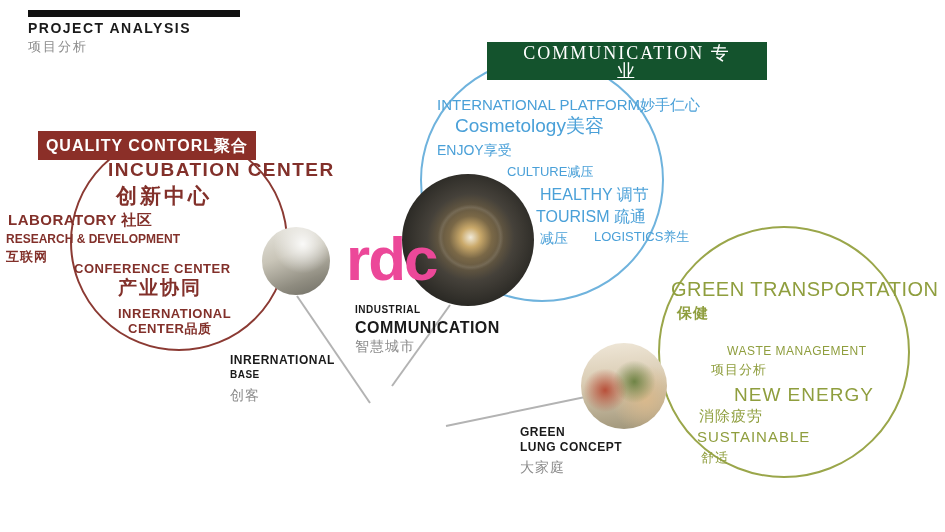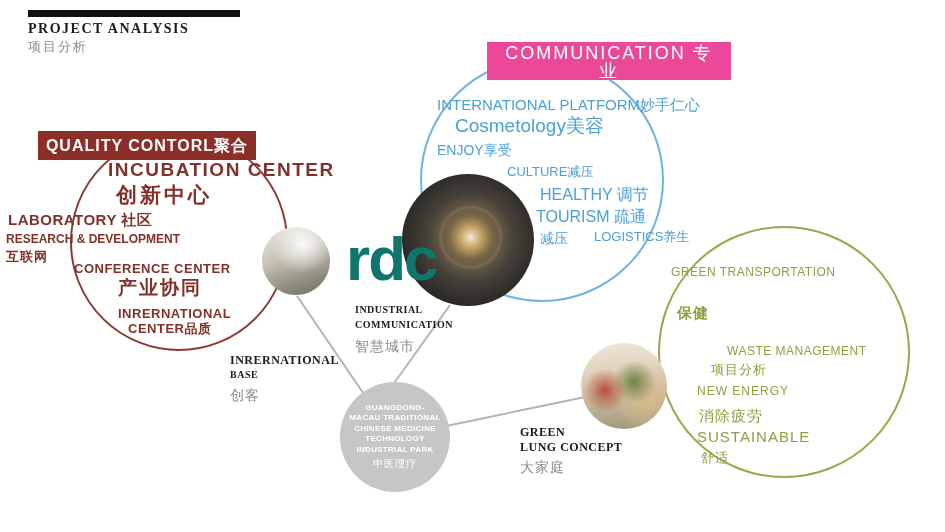--- a/index.html
+++ b/index.html
@@ -4,51 +4,51 @@
 <style>
   html,body{margin:0;padding:0;background:#fff;}
   .canvas{position:relative;width:945px;height:532px;background:#fff;overflow:hidden;
           font-family:"Liberation Sans","DejaVu Sans",sans-serif;}
   .abs{position:absolute;white-space:nowrap;line-height:1.1;}
   .red{color:#82302a;font-weight:bold;}
   .blue{color:#4aa0d8;}
   .olive{color:#8f9e3e;}
   .gray{color:#8c8c8c;}
   .dark{color:#1a1a1a;}
-  .bold{font-weight:bold;font-family:Liberation Serif, serif;}
+  .bold{font-weight:bold;}
   .circle{position:absolute;border-radius:50%;z-index:1;}
   .circle-quality{left:70px;top:133px;width:214px;height:214px;border:2px solid #8b3a33;}
   .circle-comm{left:420px;top:58px;width:240px;height:240px;border:2px solid #6fb3dd;}
   .circle-eco{left:658px;top:226px;width:248px;height:248px;border:2px solid #9aa64a;}
   .boxlabel{position:absolute;color:#fff;text-align:center;z-index:5;}
   .box-quality{left:38px;top:131px;width:218px;height:29px;background:#8b2f28;
                font-size:16px;font-weight:bold;letter-spacing:1px;line-height:29px;}
-  .box-comm{left:487px;top:42px;width:244px;height:36px;background:#ec4899;
-            font-size:18px;letter-spacing:2px;line-height:18px;padding-top:2px;}
+  .box-comm{left:487px;top:42px;width:280px;height:36px;background:#14532d;
+            font-size:18px;letter-spacing:2px;line-height:18px;padding-top:2px;font-family:Liberation Serif, serif;}
   .box-eco{left:706px;top:251px;width:202px;height:27px;background:#94a23c;
            font-size:15px;font-weight:bold;letter-spacing:1px;line-height:27px;}
   .lines-svg{position:absolute;left:0;top:0;z-index:2;}
   .photo{position:absolute;border-radius:50%;z-index:3;}
   .photo-base{left:262px;top:227px;width:68px;height:68px;background:
       radial-gradient(circle at 60% 25%, rgba(255,255,255,.9), rgba(255,255,255,0) 45%),
       linear-gradient(160deg,#e8e6df 0%,#c9c5b8 40%,#8f8c80 75%,#6e6c63 100%);}
   .photo-industrial{left:402px;top:174px;width:132px;height:132px;background:
       radial-gradient(circle at 52% 48%, transparent 28%, rgba(255,255,255,0.10) 31%, transparent 34%),
       radial-gradient(circle at 52% 48%, #f0e9d8 0%, #caa96a 10%, #7a6847 22%, #45413a 45%, #262521 75%, #1d1c1a 100%);}
   .photo-greenlung{left:581px;top:343px;width:86px;height:86px;background:
       radial-gradient(circle at 28% 55%, #b8503a 0%, rgba(184,80,58,0) 28%),
       radial-gradient(circle at 62% 45%, #6f8446 0%, rgba(111,132,70,0) 30%),
       radial-gradient(circle at 75% 65%, #d9b98c 0%, rgba(217,185,140,0) 40%),
       linear-gradient(175deg,#efe7d8 0%,#d9cbb2 45%,#9e9478 100%);}
   .hub{position:absolute;left:340px;top:382px;width:110px;height:110px;border-radius:50%;
        background:#c6c6c6;z-index:4;display:flex;flex-direction:column;align-items:center;
        justify-content:center;color:#fff;text-align:center;}
   .hub .l{font-size:8px;font-weight:bold;letter-spacing:0.3px;line-height:1.3;}
   .hub .cn{font-size:10px;margin-top:2px;letter-spacing:1px;}
-  .logo{left:346px;top:228px;font-size:62px;font-weight:bold;color:#0f766e;
+  .logo{left:346px;top:228px;font-size:62px;font-weight:bold;color:#ec4899;
         letter-spacing:-2px;z-index:6;line-height:1;}
   .t{z-index:10;}
   .rule{position:absolute;left:28px;top:10px;width:212px;height:7px;background:#111;z-index:10;}
 </style>
 </head>
 <body>
 
 <div class="canvas">
 
   <div class="rule"></div>
@@ -62,28 +62,20 @@
   <svg class="lines-svg" width="945" height="532">
     <line x1="370" y1="403" x2="297" y2="296" stroke="#b3b3b3" stroke-width="2"></line>
     <line x1="392" y1="386" x2="450" y2="305" stroke="#b3b3b3" stroke-width="2"></line>
     <line x1="446" y1="426" x2="590" y2="396" stroke="#b3b3b3" stroke-width="2"></line>
   </svg>
 
   <div class="photo photo-base"></div>
   <div class="photo photo-industrial"></div>
   <div class="photo photo-greenlung"></div>
 
-  <div class="hub">
-    <span class="l">GUANGDONG-</span>
-    <span class="l">MACAU TRADITIONAL</span>
-    <span class="l">CHINESE MEDICINE</span>
-    <span class="l">TECHNOLOGY</span>
-    <span class="l">INDUSTRIAL PARK</span>
-    <span class="cn">中医理疗</span>
-  </div>
 
   <div class="abs logo">rdc</div>
 
   <div class="boxlabel box-quality">QUALITY CONTORL聚合</div>
   <span class="abs red t" style="left:108px;top:160px;font-size:19px;letter-spacing:1.5px">INCUBATION CENTER</span>
   <span class="abs red t" style="left:8px;top:212px;font-size:15px;letter-spacing:0.5px">LABORATORY 社区</span>
   <span class="abs red bold t" style="left:116px;top:184px;font-size:21px;letter-spacing:3px">创新中心</span>
   <span class="abs red t" style="left:6px;top:233px;font-size:12px">RESEARCH &amp; DEVELOPMENT</span>
   <span class="abs red t" style="left:6px;top:250px;font-size:13px;letter-spacing:1px">互联网</span>
   <span class="abs red t" style="left:74px;top:262px;font-size:13px;letter-spacing:0.5px">CONFERENCE CENTER</span>
@@ -97,34 +89,34 @@
   </div>
   <span class="abs blue t" style="left:437px;top:97px;font-size:15px">INTERNATIONAL PLATFORM妙手仁心</span>
   <span class="abs blue t" style="left:455px;top:116px;font-size:19px">Cosmetology美容</span>
   <span class="abs blue t" style="left:437px;top:143px;font-size:14px">ENJOY享受</span>
   <span class="abs blue t" style="left:507px;top:165px;font-size:13px">CULTURE减压</span>
   <span class="abs blue t" style="left:540px;top:186px;font-size:16px">HEALTHY 调节</span>
   <span class="abs blue t" style="left:536px;top:208px;font-size:16px">TOURISM 疏通</span>
   <span class="abs blue t" style="left:540px;top:231px;font-size:14px">减压</span>
   <span class="abs blue t" style="left:594px;top:230px;font-size:13px">LOGISTICS养生</span>
 
-  <span class="abs olive t" style="left:671px;top:266px;font-size:12px;letter-spacing:0.5px">GREEN TRANSPORTATION</span>
+  <span class="abs olive t" style="left:671px;top:278px;font-size:20px;letter-spacing:0.5px">GREEN TRANSPORTATION</span>
   <span class="abs olive bold t" style="left:677px;top:305px;font-size:15px;letter-spacing:1px">保健</span>
   <span class="abs olive t" style="left:727px;top:345px;font-size:12px;letter-spacing:0.5px">WASTE MANAGEMENT</span>
   <span class="abs olive t" style="left:711px;top:363px;font-size:13px;letter-spacing:1px">项目分析</span>
-  <span class="abs olive t" style="left:697px;top:385px;font-size:12px;letter-spacing:1px">NEW ENERGY</span>
+  <span class="abs olive t" style="left:734px;top:385px;font-size:19px;letter-spacing:1px">NEW ENERGY</span>
   <span class="abs olive t" style="left:699px;top:408px;font-size:15px;letter-spacing:1px">消除疲劳</span>
   <span class="abs olive t" style="left:697px;top:429px;font-size:15px;letter-spacing:1px">SUSTAINABLE</span>
   <span class="abs olive t" style="left:701px;top:451px;font-size:13px;letter-spacing:1px">舒适</span>
 
   <span class="abs dark bold t" style="left:230px;top:354px;font-size:12px;letter-spacing:0.5px">INRERNATIONAL</span>
   <span class="abs dark bold t" style="left:230px;top:369px;font-size:10px;letter-spacing:0.5px">BASE</span>
   <span class="abs gray t" style="left:230px;top:388px;font-size:14px;letter-spacing:1px">创客</span>
 
   <span class="abs dark bold t" style="left:355px;top:304px;font-size:10px;letter-spacing:0.5px">INDUSTRIAL</span>
-  <span class="abs dark bold t" style="left:355px;top:319px;font-size:10px;letter-spacing:0.5px">COMMUNICATION</span>
+  <span class="abs dark bold t" style="left:355px;top:319px;font-size:16px;letter-spacing:0.5px">COMMUNICATION</span>
   <span class="abs gray t" style="left:355px;top:339px;font-size:14px;letter-spacing:1px">智慧城市</span>
 
   <span class="abs dark bold t" style="left:520px;top:426px;font-size:12px;letter-spacing:0.5px">GREEN</span>
   <span class="abs dark bold t" style="left:520px;top:441px;font-size:12px;letter-spacing:0.5px">LUNG CONCEPT</span>
   <span class="abs gray t" style="left:520px;top:460px;font-size:14px;letter-spacing:1px">大家庭</span>
 
 </div>
 
 </body></html>

